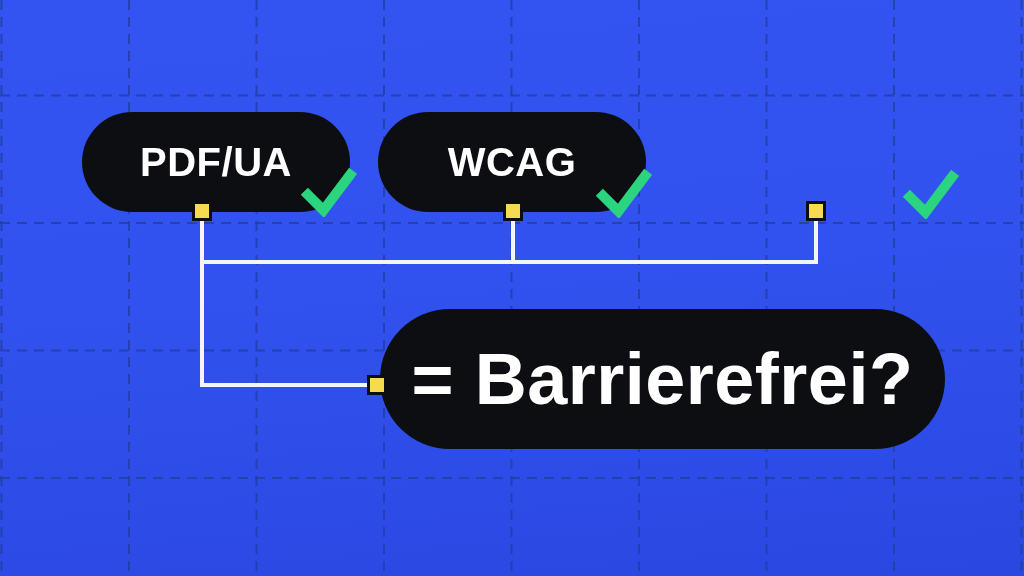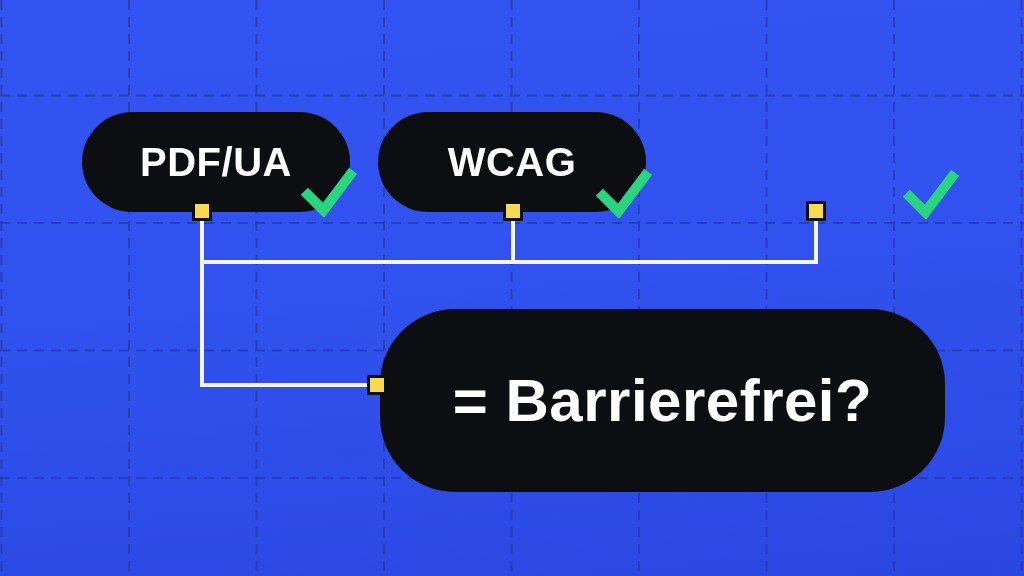--- a/index.html
+++ b/index.html
@@ -13,21 +13,21 @@
   .grid-layer{position:absolute;inset:0;width:1024px;height:576px;}
   .conn{position:absolute;background:var(--line);}
   .node{
     position:absolute;
     background:var(--node-fill);
     display:flex;align-items:center;justify-content:center;
     color:var(--text);
     font-weight:700;
   }
   .node.small{width:268px;height:100px;border-radius:50px;font-size:40px;letter-spacing:0.5px;}
-  .node.big{left:380px;top:309px;width:565px;height:183px;border-radius:75px;font-size:60px;letter-spacing:0.5px;}
+  .node.big{left:380px;top:309px;width:565px;height:140px;border-radius:75px;font-size:72px;letter-spacing:0.5px;}
   #node-pdfua{left:82px;top:112px;}
   #node-wcag{left:378px;top:112px;}
   #node-apca{left:675px;top:112px;}
   .sq{
     position:absolute;width:14px;height:14px;
     background:var(--sq-fill);
     border:3px solid var(--sq-border);
   }
   #sq-pdfua{left:192px;top:201px;}
   #sq-wcag{left:503px;top:201px;}

